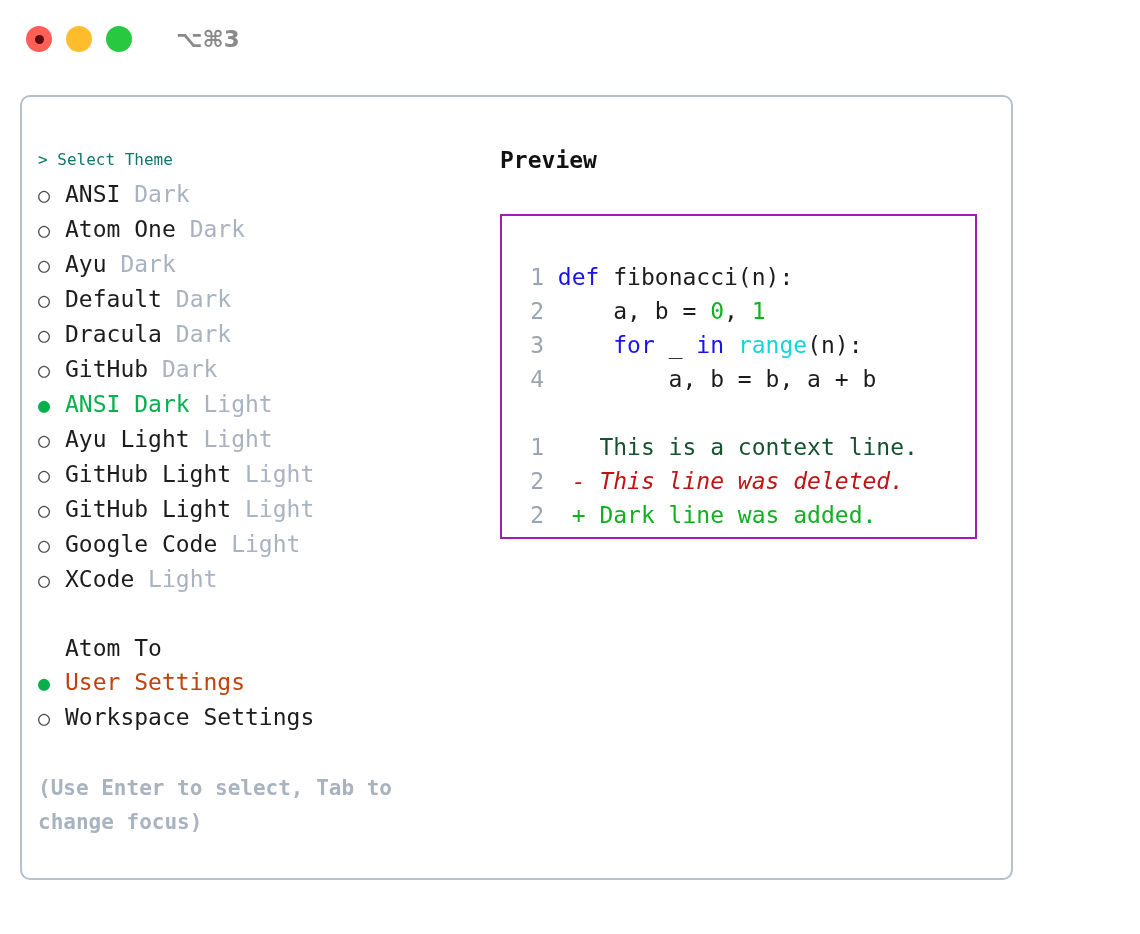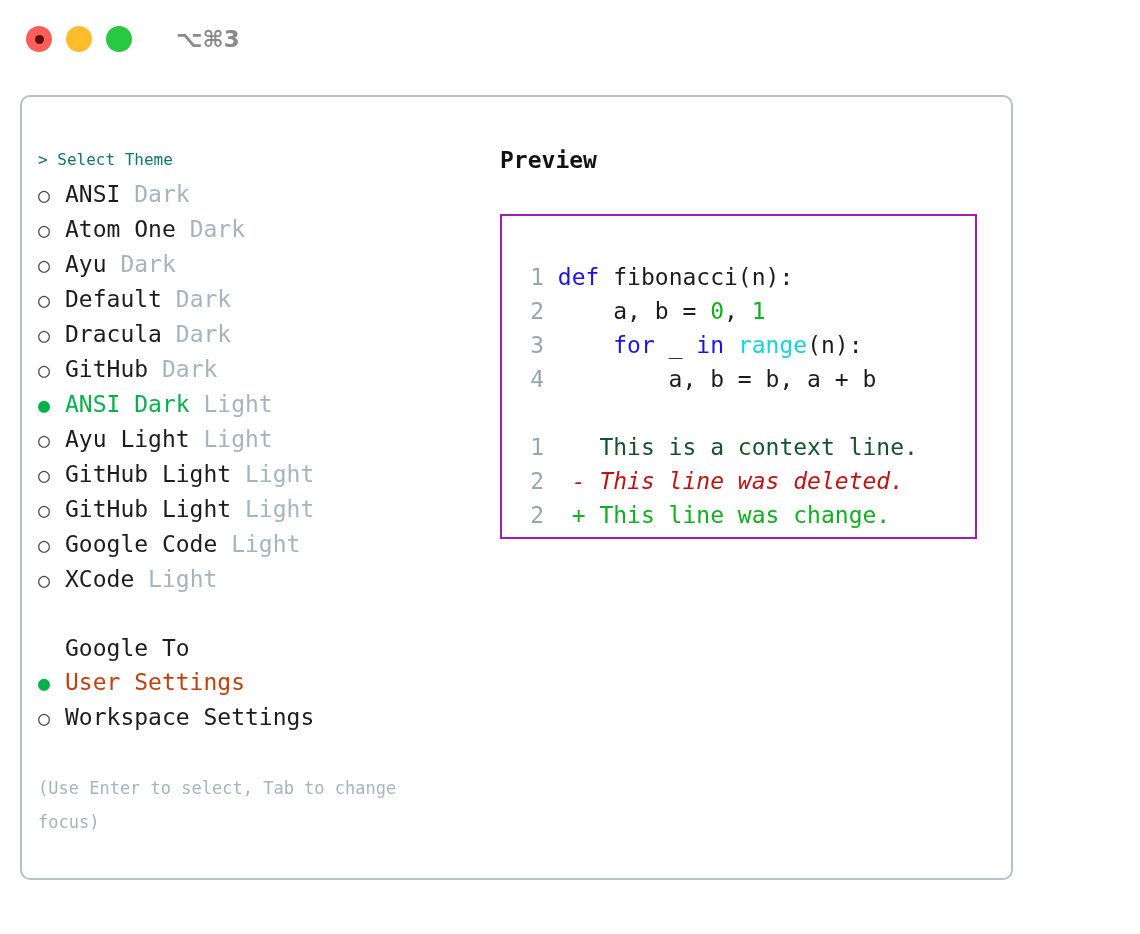--- a/index.html
+++ b/index.html
@@ -128,25 +128,26 @@
     align-items: baseline;
     font-size: 23px;
     line-height: 34px;
     white-space: pre;
   }
   .apply-row .apply-text { color: #1c1c1c; }
   .apply-row.is-selected .apply-text { color: #c2410c; }
 
   .hint {
     margin-top: 36px;
-    font-size: 17px;
+    font-size: 21px;
     line-height: 34px;
     color: #a9b2bf;
     max-width: 400px;
     white-space: pre-wrap;
+    font-weight: bold;
   }
 
   
   .preview-title {
     font-size: 23px;
     font-weight: bold;
     color: #121212;
     line-height: 34px;
     white-space: pre;
   }
@@ -206,40 +207,40 @@
           <div class="theme-row"><span class="bullet">○</span><span class="theme-name">Dracula</span><span class="theme-kind"> Dark</span></div>
           <div class="theme-row"><span class="bullet">○</span><span class="theme-name">GitHub</span><span class="theme-kind"> Dark</span></div>
           <div class="theme-row is-selected"><span class="bullet selected">●</span><span class="theme-name">ANSI Dark</span><span class="theme-kind"> Light</span></div>
           <div class="theme-row"><span class="bullet">○</span><span class="theme-name">Ayu Light</span><span class="theme-kind"> Light</span></div>
           <div class="theme-row"><span class="bullet">○</span><span class="theme-name">GitHub Light</span><span class="theme-kind"> Light</span></div>
           <div class="theme-row"><span class="bullet">○</span><span class="theme-name">GitHub Light</span><span class="theme-kind"> Light</span></div>
           <div class="theme-row"><span class="bullet">○</span><span class="theme-name">Google Code</span><span class="theme-kind"> Light</span></div>
           <div class="theme-row"><span class="bullet">○</span><span class="theme-name">XCode</span><span class="theme-kind"> Light</span></div>
         </div>
       <div class="gap-row"></div>
-      <div class="apply-label">Google To</div>
+      <div class="apply-label">Atom To</div>
       <div id="apply-list">
           <div class="apply-row is-selected"><span class="bullet selected">●</span><span class="apply-text">User Settings</span></div>
           <div class="apply-row"><span class="bullet">○</span><span class="apply-text">Workspace Settings</span></div>
         </div>
       <div class="hint">(Use Enter to select, Tab to change focus)</div>
     </div>
 
     <div class="col-right">
       <div class="preview-title">Preview</div>
       <div class="preview-box">
         <div id="code-block">
             <div class="code-line"><span class="ln">1</span><span class="tok-kw"> def </span><span class="tok-plain">fibonacci(n):</span></div>
             <div class="code-line"><span class="ln">2</span><span class="tok-plain">     a, b = </span><span class="tok-num">0</span><span class="tok-plain">, </span><span class="tok-num">1</span></div>
             <div class="code-line"><span class="ln">3</span><span class="tok-plain">     </span><span class="tok-kw">for</span><span class="tok-plain"> _ </span><span class="tok-kw">in</span><span class="tok-plain"> </span><span class="tok-builtin">range</span><span class="tok-plain">(n):</span></div>
             <div class="code-line"><span class="ln">4</span><span class="tok-plain">         a, b = b, a + b</span></div>
           </div>
         <div class="blank-line"></div>
         <div id="diff-block">
             <div class="code-line"><span class="ln">1</span><span class="tok-ctx">    This is a context line.</span></div>
             <div class="code-line"><span class="ln">2</span><span class="tok-del">  - This line was deleted.</span></div>
-            <div class="code-line"><span class="ln">2</span><span class="tok-add">  + This line was change.</span></div>
+            <div class="code-line"><span class="ln">2</span><span class="tok-add">  + Dark line was added.</span></div>
           </div>
       </div>
     </div>
 
   </div>
 </div>
 
 </body></html>

